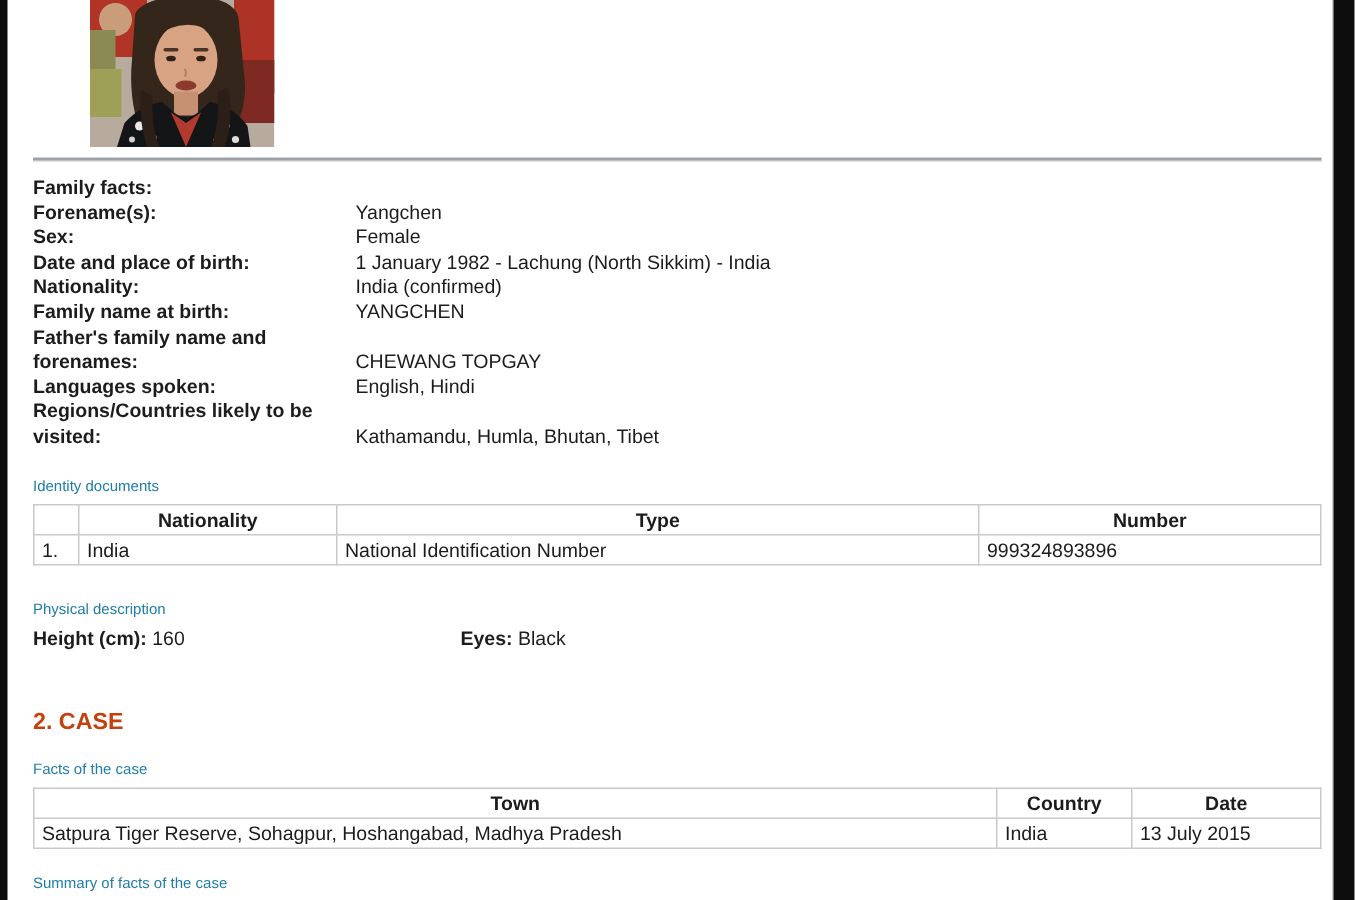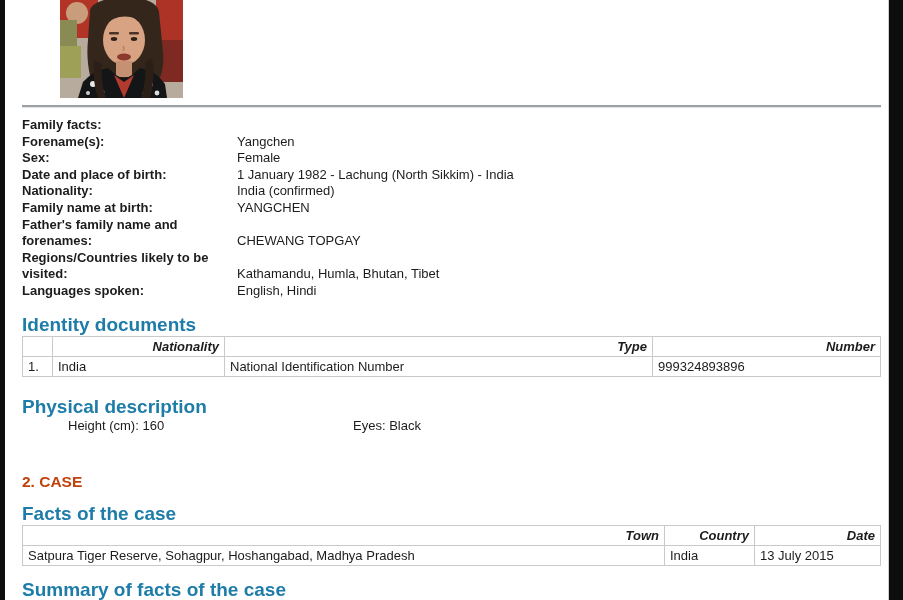--- a/index.html
+++ b/index.html
@@ -17,35 +17,35 @@
   .photo-wrap{margin-left:38px;width:123px;height:98px;overflow:hidden;}
   .photo-wrap svg{display:block;}
 
   .divider{margin-top:7px;height:2px;background:#9ca1a6;border-bottom:1px solid #e2e2e2;}
 
   .fields{margin-top:9px;font-size:13px;line-height:16.6px;}
   .field-row{display:flex;align-items:flex-end;}
   .field-label{width:215px;font-weight:bold;flex:0 0 215px;}
   .field-value{flex:1;}
 
-  .blue-heading{color:#1e7ca9;font-weight:bold;font-size:19px;line-height:14px;}
+  .blue-heading{color:#1e7ca9;font-weight:normal;font-size:10px;line-height:14px;}
   .h-iddocs{margin-top:18px;}
   .h-phys{margin-top:23px;}
   .h-facts{margin-top:16px;}
   .h-summary{margin-top:17px;}
 
   table{border-collapse:collapse;width:100%;font-size:13px;table-layout:fixed;}
   .tbl{margin-top:4px;}
   th,td{border:1px solid #c9c9c9;padding:1px 5px;height:17px;overflow:hidden;white-space:nowrap;}
-  th{font-weight:bold;text-align:right;font-style:italic;}
+  th{font-weight:bold;text-align:center;}
   td{text-align:left;}
 
   .phys-line{margin-top:3px;font-size:13px;line-height:17px;display:flex;}
   .phys-left{width:285px;flex:0 0 285px;}
-  .bold{font-weight:normal;margin-left:46px;}
+  .bold{font-weight:bold;}
 
   .case-title{margin-top:39px;font-size:15.5px;font-weight:bold;color:#c2410c;}
 </style>
 </head>
 <body>
 
 <div class="edge-bar left"></div>
 <div class="edge-bar right"></div>
 
 <div class="content">
@@ -106,26 +106,26 @@
     </div>
     <div class="field-row">
       <div class="field-label">Family name at birth:</div>
       <div class="field-value">YANGCHEN</div>
     </div>
     <div class="field-row">
       <div class="field-label">Father's family name and forenames:</div>
       <div class="field-value">CHEWANG TOPGAY</div>
     </div>
     <div class="field-row">
+      <div class="field-label">Languages spoken:</div>
+      <div class="field-value">English, Hindi</div>
+    </div>
+    <div class="field-row">
       <div class="field-label">Regions/Countries likely to be visited:</div>
       <div class="field-value">Kathamandu, Humla, Bhutan, Tibet</div>
-    </div>
-    <div class="field-row">
-      <div class="field-label">Languages spoken:</div>
-      <div class="field-value">English, Hindi</div>
     </div>
   </div>
 
   <div class="blue-heading h-iddocs">Identity documents</div>
   <table class="tbl">
     <colgroup>
       <col style="width:30px">
         <col style="width:172px">
         <col style="width:428px">
         <col>

